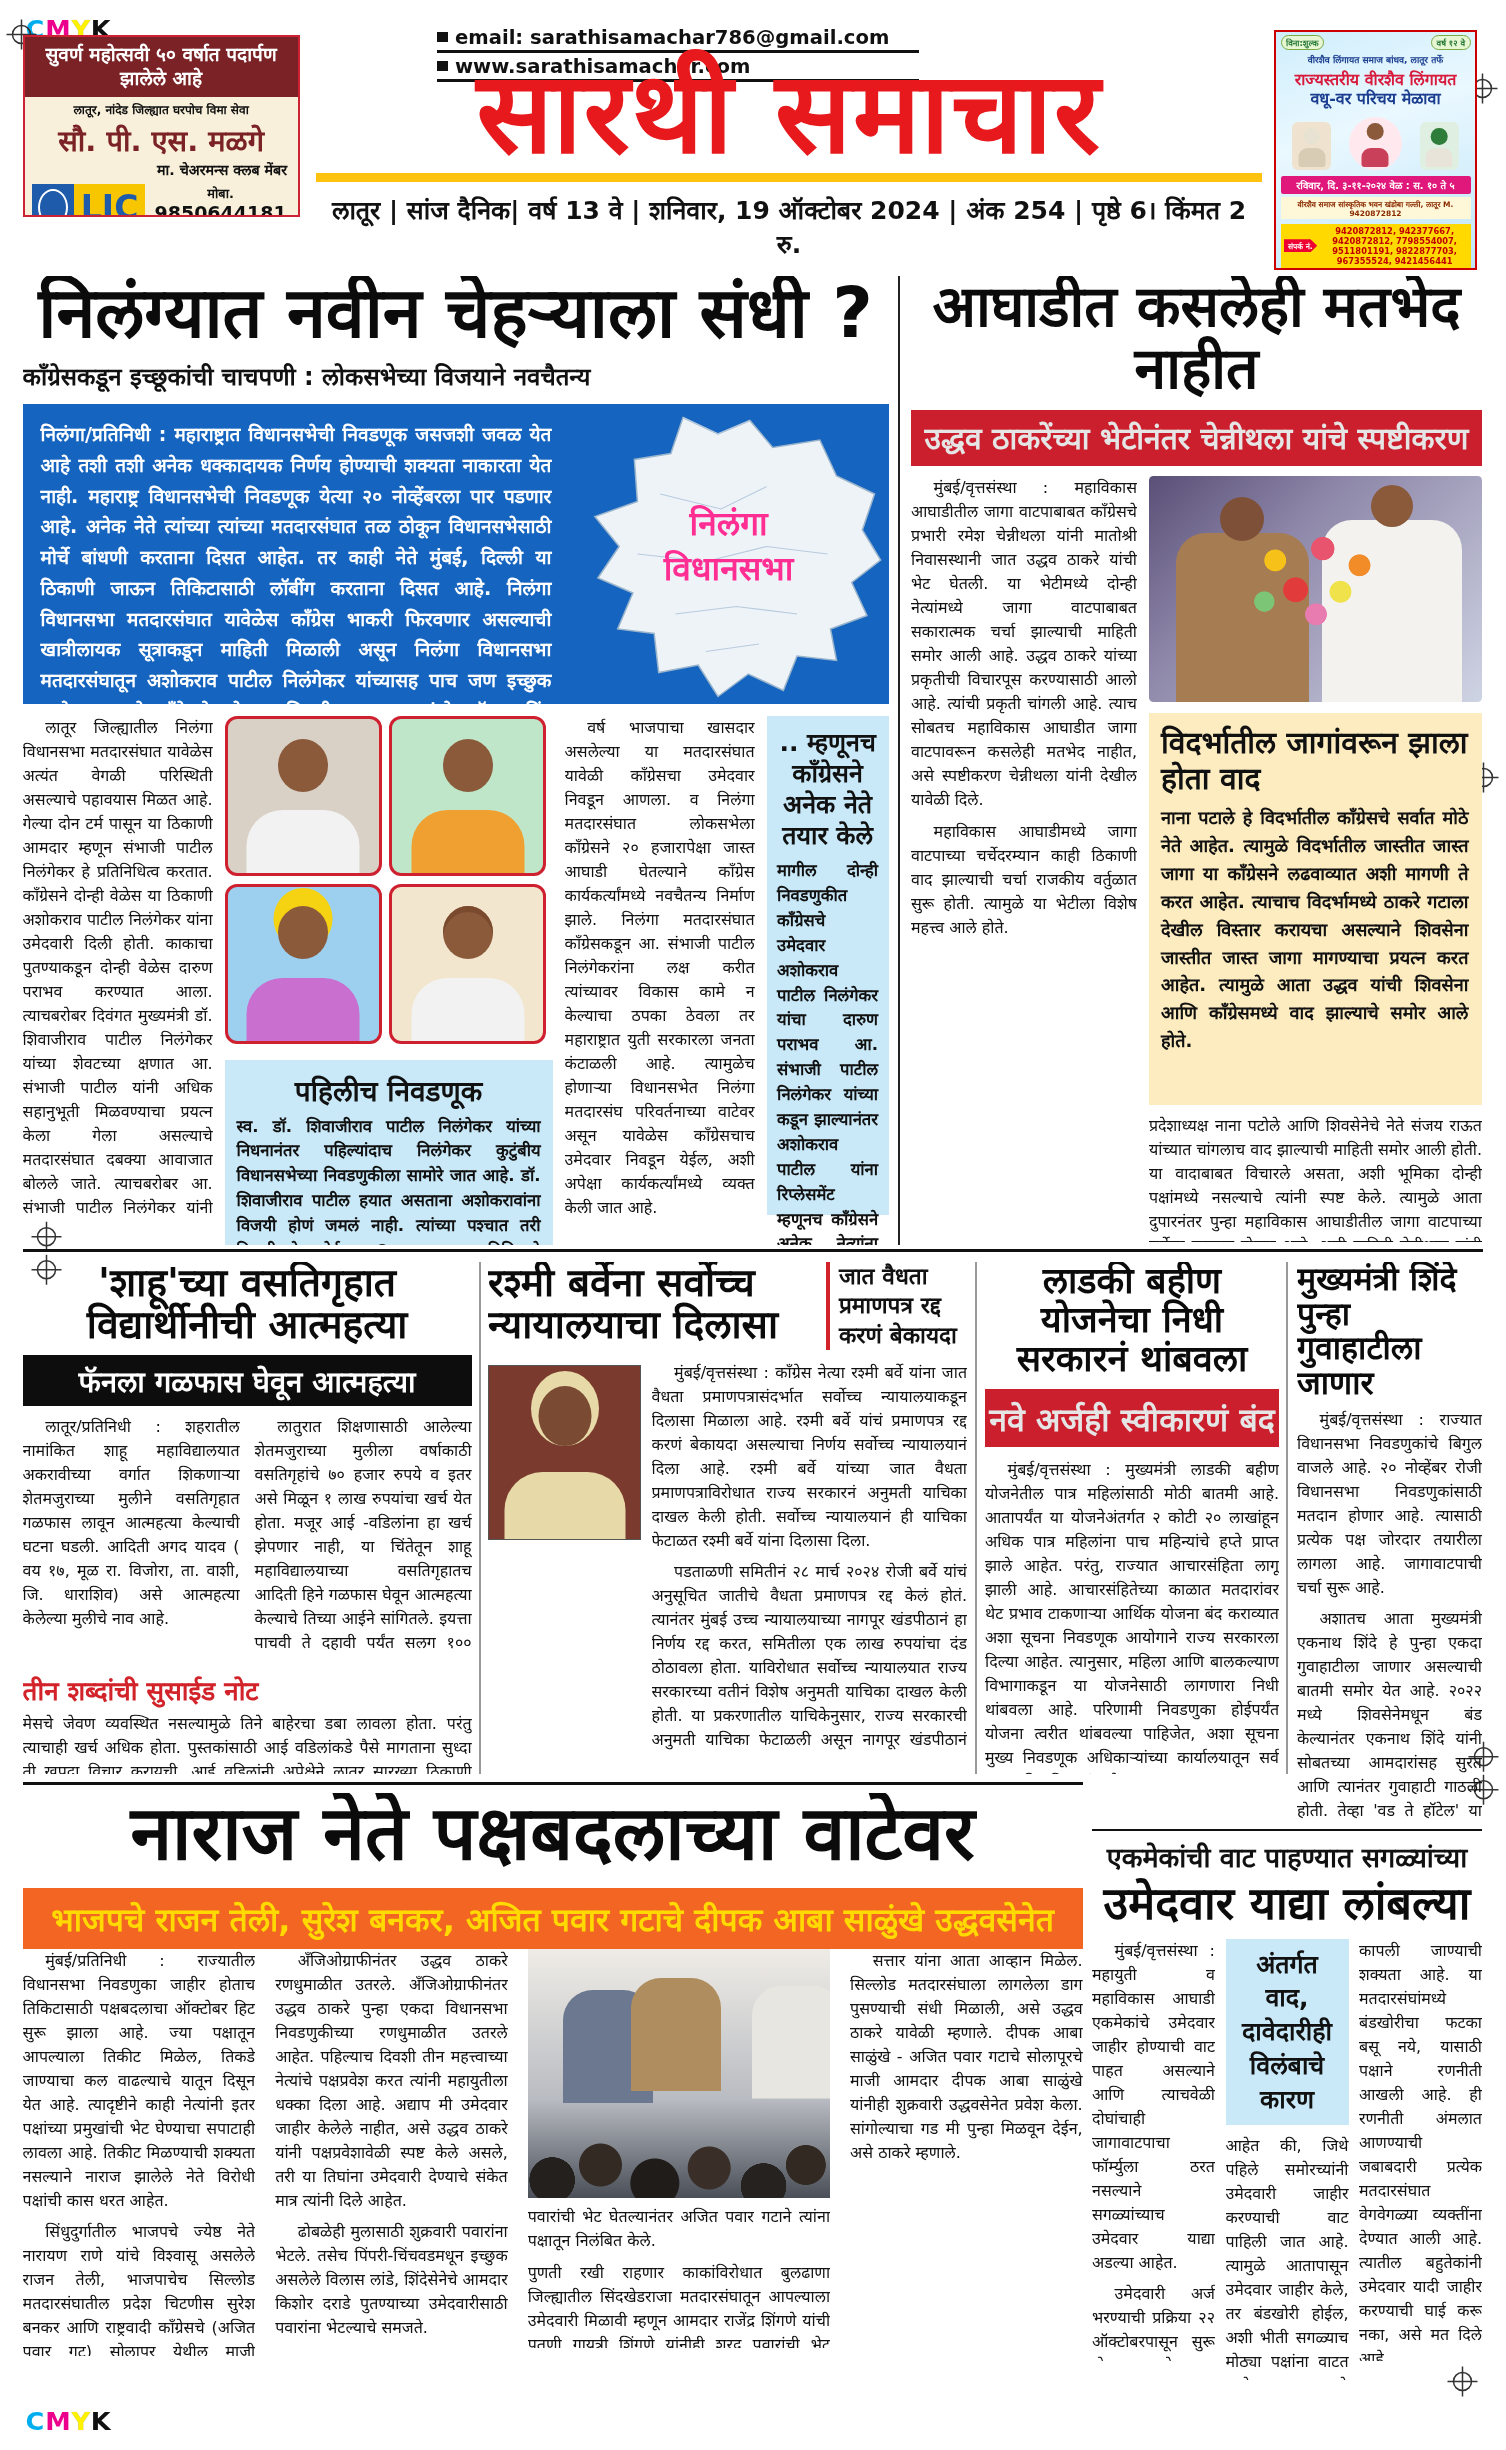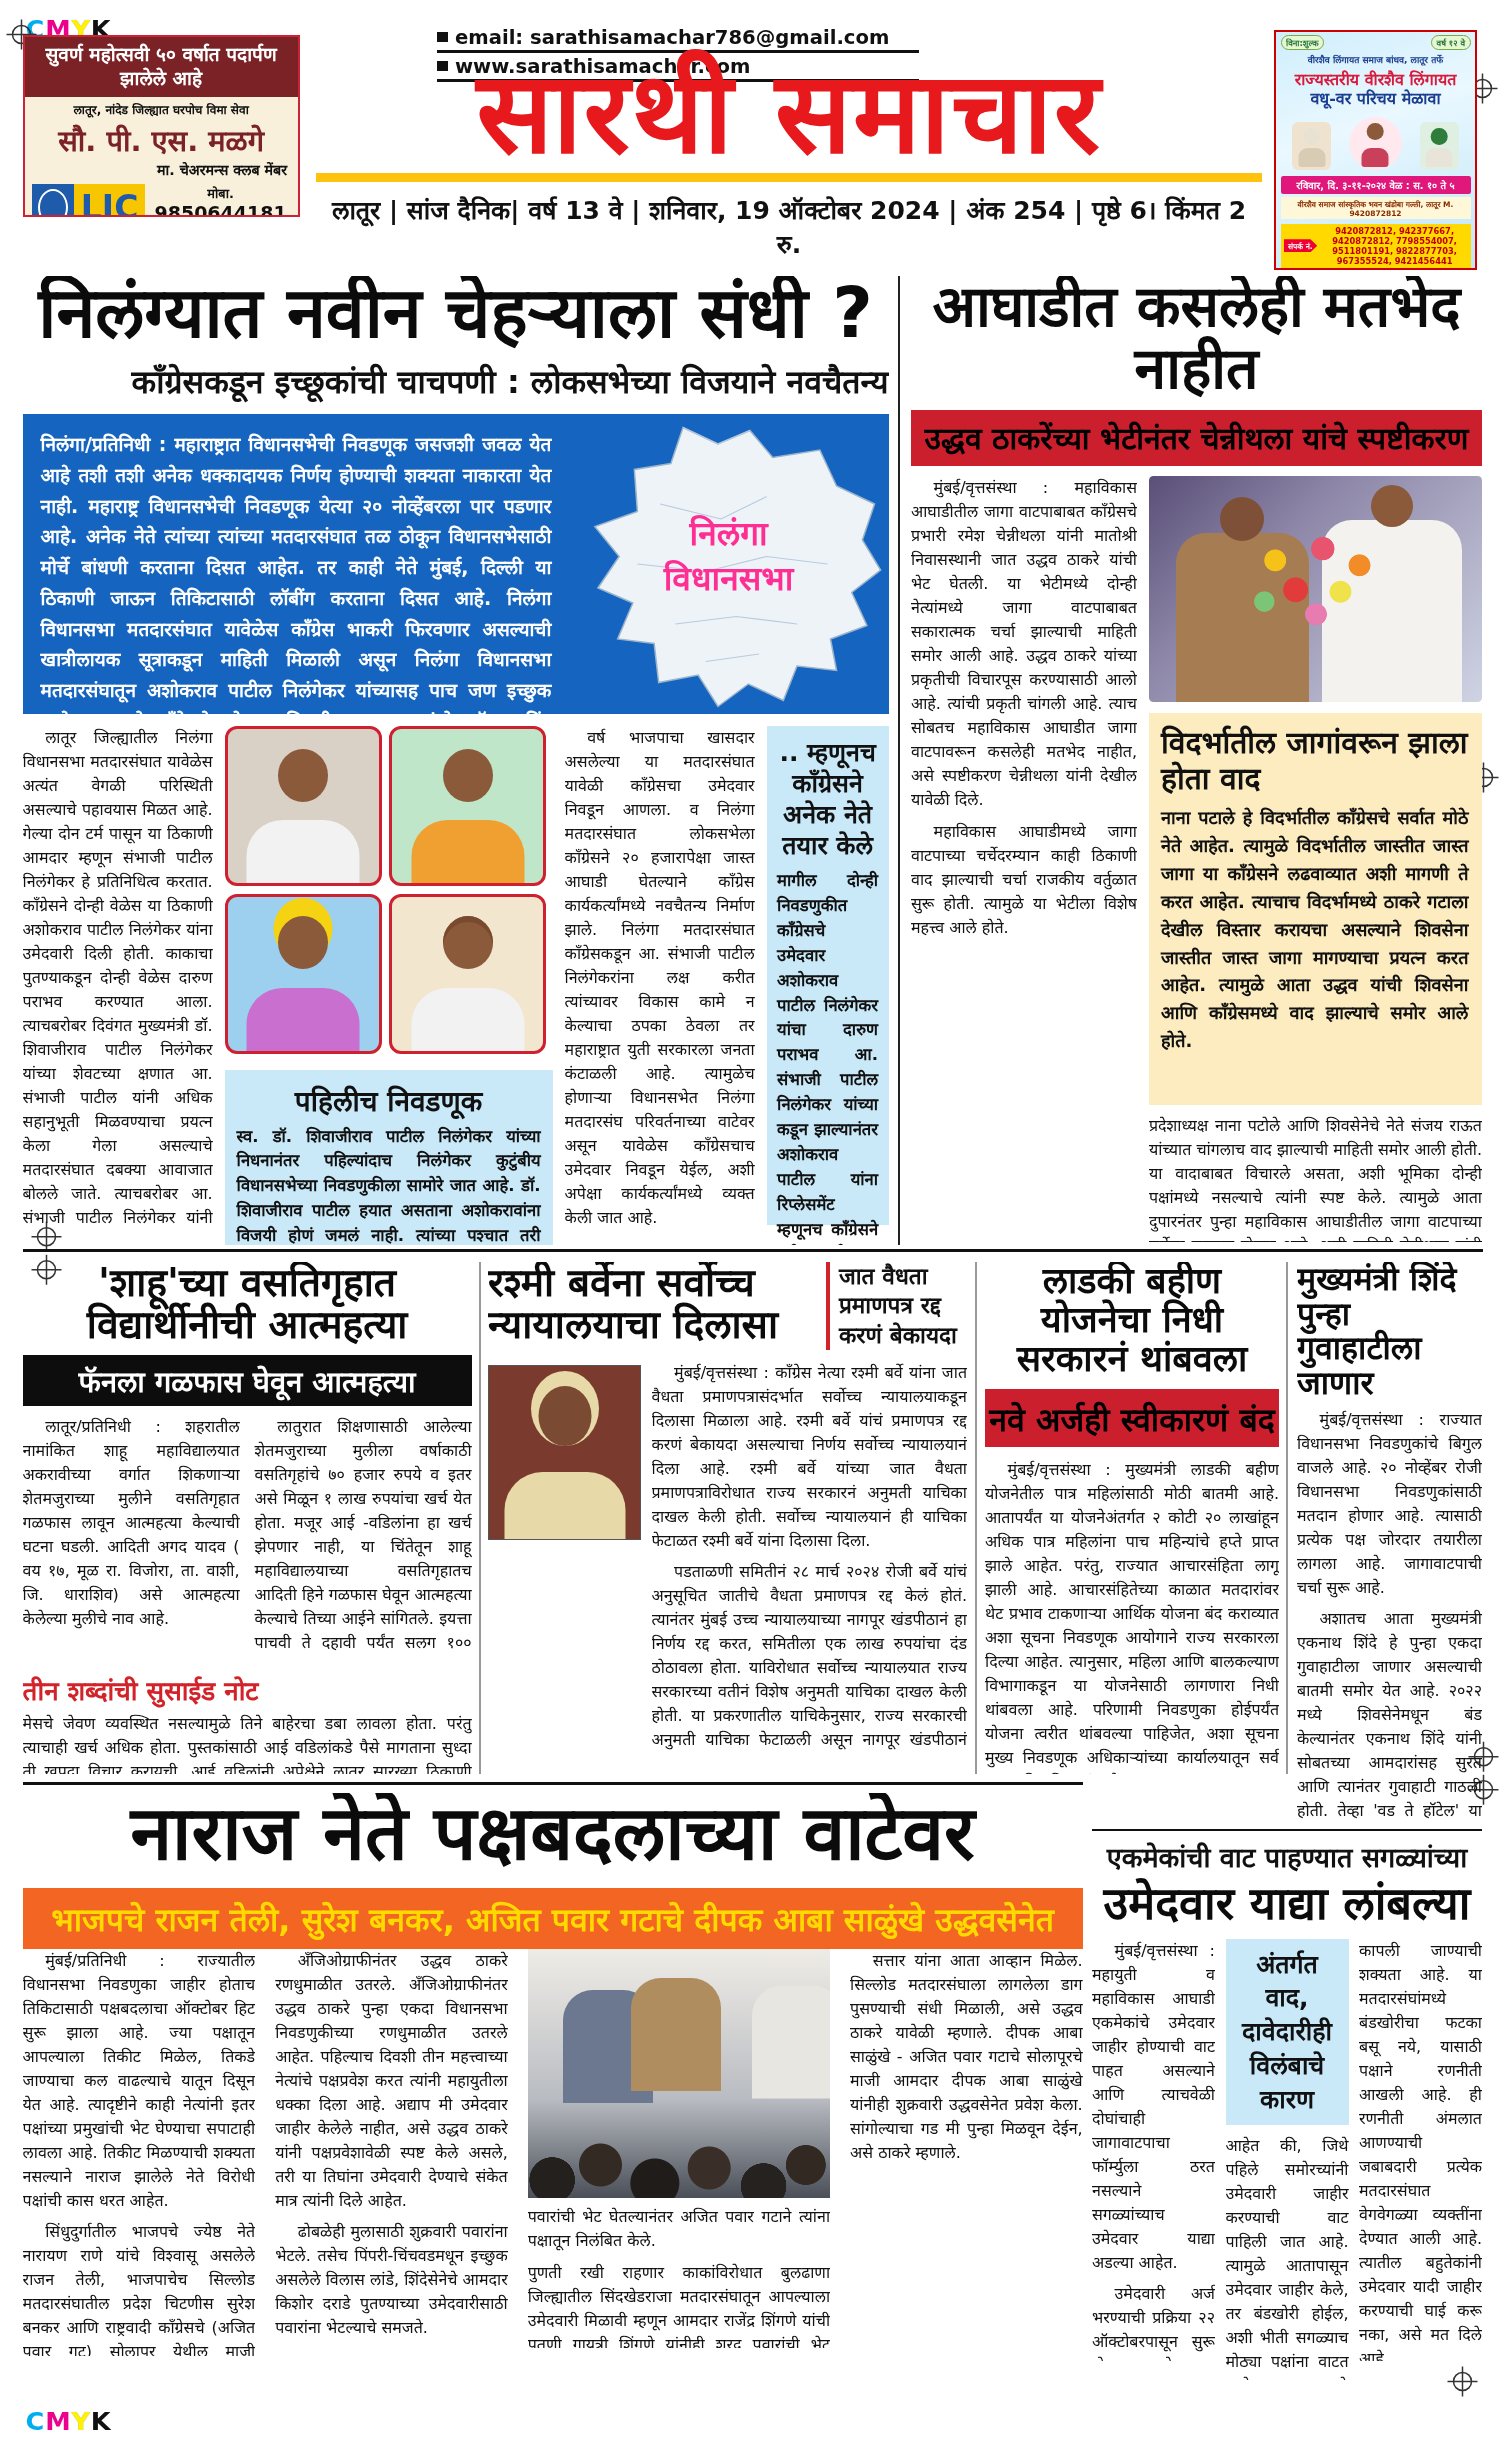--- a/index.html
+++ b/index.html
@@ -59,31 +59,31 @@
   .fig.f3::after{background:#e8e4da;}
   .melava-ad .dt{background:#e0187c;color:#fff;font-size:9.8px;text-align:center;margin:6px 4.5px 0;padding:2.3px 1.5px;border-radius:2.3px;}
   .melava-ad .venue{background:#fff8d8;color:#8a2b00;font-size:7.5px;text-align:center;margin:3px 4.5px 0;padding:1.5px;}
   .melava-ad .phones{background:#ffd900;color:#c00000;font-size:8.3px;text-align:center;margin:4.5px 4.5px 0;padding:2.3px 3px;display:flex;gap:4.5px;align-items:center;}
   .melava-ad .phones .chip{background:#e03;color:#fff;font-size:7.5px;padding:1.5px 4.5px;flex:0 0 auto;clip-path:polygon(0 0,80% 0,100% 50%,80% 100%,0 100%);}
 
   
   .story{position:absolute;box-sizing:border-box;overflow:hidden;}
   .hl{font-weight:800;color:#0b0b0b;line-height:1.08;}
   .center{text-align:center;}
-  .kicker-red{background:#cb1f2d;color:#000000;font-weight:800;text-align:center;}
+  .kicker-red{background:#cb1f2d;color:#e5e5e5;font-weight:800;text-align:center;}
   .kicker-black{background:#0d0d0d;color:#fff;font-weight:800;text-align:center;}
   .cols{font-size:16px;line-height:1.5;text-align:justify;overflow:hidden;}
   .cols p{margin:0 0 7.5px;text-indent:22.6px;}
   .cols.nofirst p{text-indent:0;}
   .c2{column-count:2;column-gap:15px;}
   .vrule{position:absolute;width:1.5px;background:#222;}
   .hrule{position:absolute;height:3px;background:#111;}
 
   
-  .lead-sub{font-size:32px;font-weight:800;text-align:right;margin-top:7.5px;}
+  .lead-sub{font-size:24px;font-weight:800;text-align:left;margin-top:7.5px;}
   .intro-box{display:flex;background:#1565c0;color:#fff;margin-top:12px;height:300px;overflow:hidden;}
   .intro-box .txt{flex:1.6;padding:15px 18px;font-size:19px;line-height:1.62;text-align:justify;font-weight:600;}
   .intro-box .mapwrap{flex:1;position:relative;}
   .map-label{fill:#ff2e93;font-weight:800;}
   .lead-cols{display:flex;gap:12px;margin-top:12px;height:499px;}
   .lead-colnarrow{width:190px;flex:0 0 auto;}
   .photo-grid{width:328px;flex:0 0 auto;display:flex;flex-wrap:wrap;gap:7.5px;align-content:flex-start;}
   .portrait{width:157px;height:160px;border:3.8px solid #cf2030;border-radius:12px;box-sizing:border-box;position:relative;overflow:hidden;}
   .portrait::before{content:"";position:absolute;left:50%;top:19.6px;transform:translateX(-50%);width:50px;height:53px;border-radius:50%;background:#8a5a3b;}
   .portrait::after{content:"";position:absolute;left:50%;bottom:-6px;transform:translateX(-50%);width:113px;height:69px;border-radius:36px 36px 0 0;background:#f2f2f2;}

